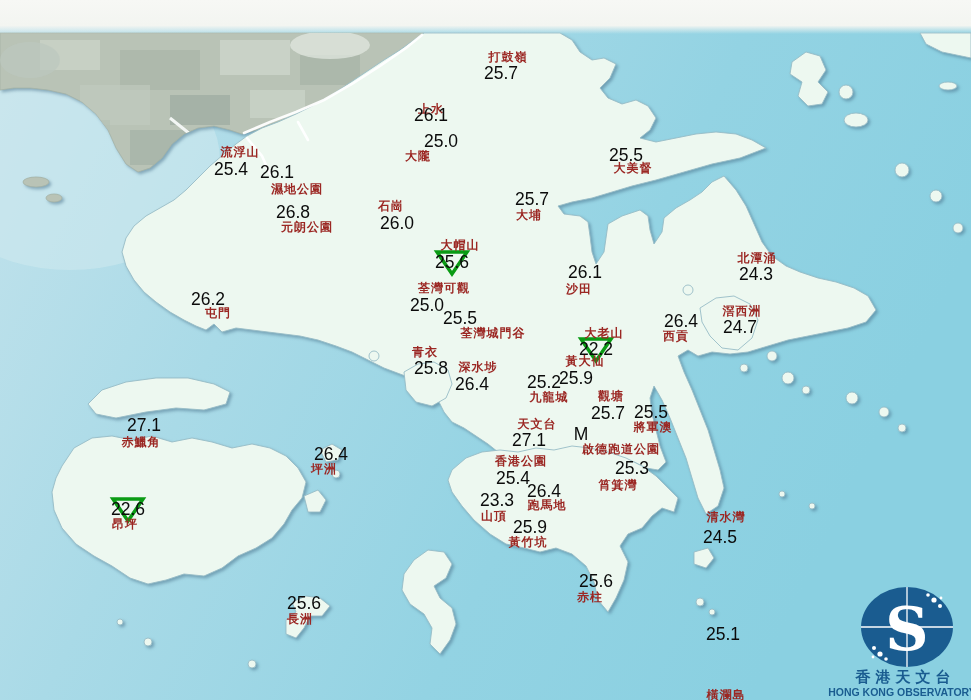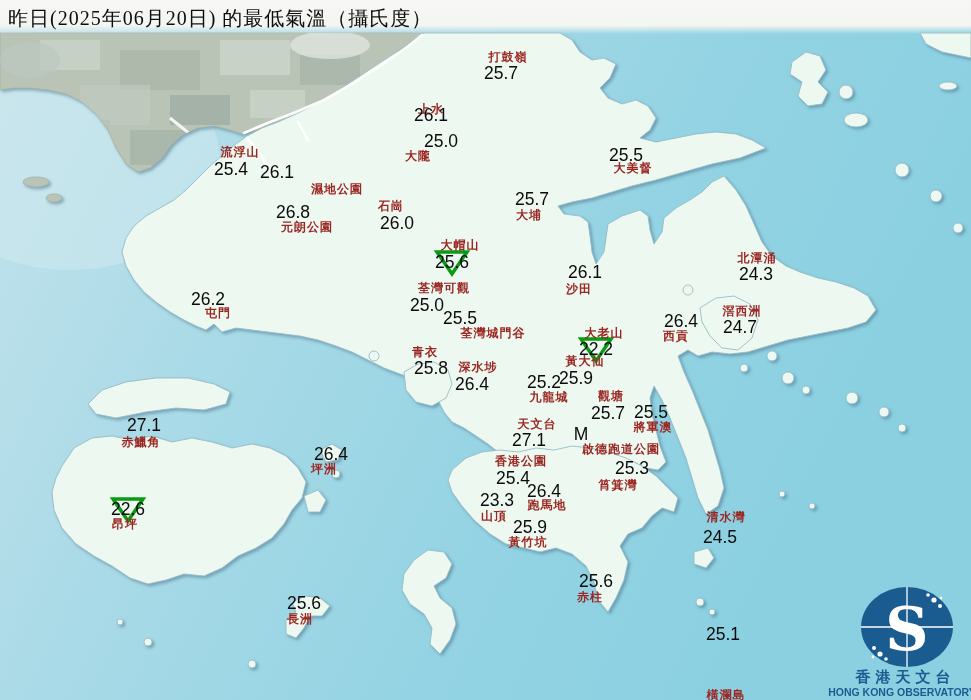--- a/index.html
+++ b/index.html
@@ -160,33 +160,32 @@
       <circle class="land" cx="936" cy="196" r="6"></circle>
       <circle class="land" cx="958" cy="228" r="5"></circle>
     </g>
 
     <polyline class="river" points="244,133 270,122 296,112 324,100 352,84 380,66 406,48 422,35"></polyline>
     <polyline class="river" points="247,138 262,156 270,174"></polyline>
     <polyline class="river" points="298,122 308,140"></polyline>
   </svg>
 
   <div class="cloudband"></div>
-  <div class="title">昨日(2025年06月20日) 的最低氣溫（攝氏度）</div>
 
   <div class="stations">
       <span class="st-value" style="left: 501px; top: 73px;">25.7</span>
       <span class="st-name" style="left: 508px; top: 57px;">打鼓嶺</span>
       <span class="st-value" style="left: 431px; top: 115px;">26.1</span>
       <span class="st-name" style="left: 431px; top: 109px;">上水</span>
       <span class="st-value" style="left: 441px; top: 141px;">25.0</span>
       <span class="st-name" style="left: 418px; top: 156px;">大隴</span>
       <span class="st-value" style="left: 231px; top: 169px;">25.4</span>
       <span class="st-name" style="left: 240px; top: 152px;">流浮山</span>
       <span class="st-value" style="left: 277px; top: 172px;">26.1</span>
-      <span class="st-name" style="left: 297px; top: 189px; margin-left: 40px;">濕地公園</span>
+      <span class="st-name" style="left: 297px; top: 189px;">濕地公園</span>
       <span class="st-value" style="left: 293px; top: 212px;">26.8</span>
       <span class="st-name" style="left: 307px; top: 227px;">元朗公園</span>
       <span class="st-value" style="left: 397px; top: 223px;">26.0</span>
       <span class="st-name" style="left: 391px; top: 206px;">石崗</span>
       <span class="st-value" style="left: 532px; top: 199px;">25.7</span>
       <span class="st-name" style="left: 529px; top: 215px;">大埔</span>
       <span class="st-value" style="left: 626px; top: 155px;">25.5</span>
       <span class="st-name" style="left: 633px; top: 168px;">大美督</span>
       <svg width="38" height="30" class="st-min" style="left: 452px; top: 263px;">
         <polygon points="4,4 34,4 19,26" fill="none" stroke="#0a9b14" stroke-width="3.5"></polygon>

